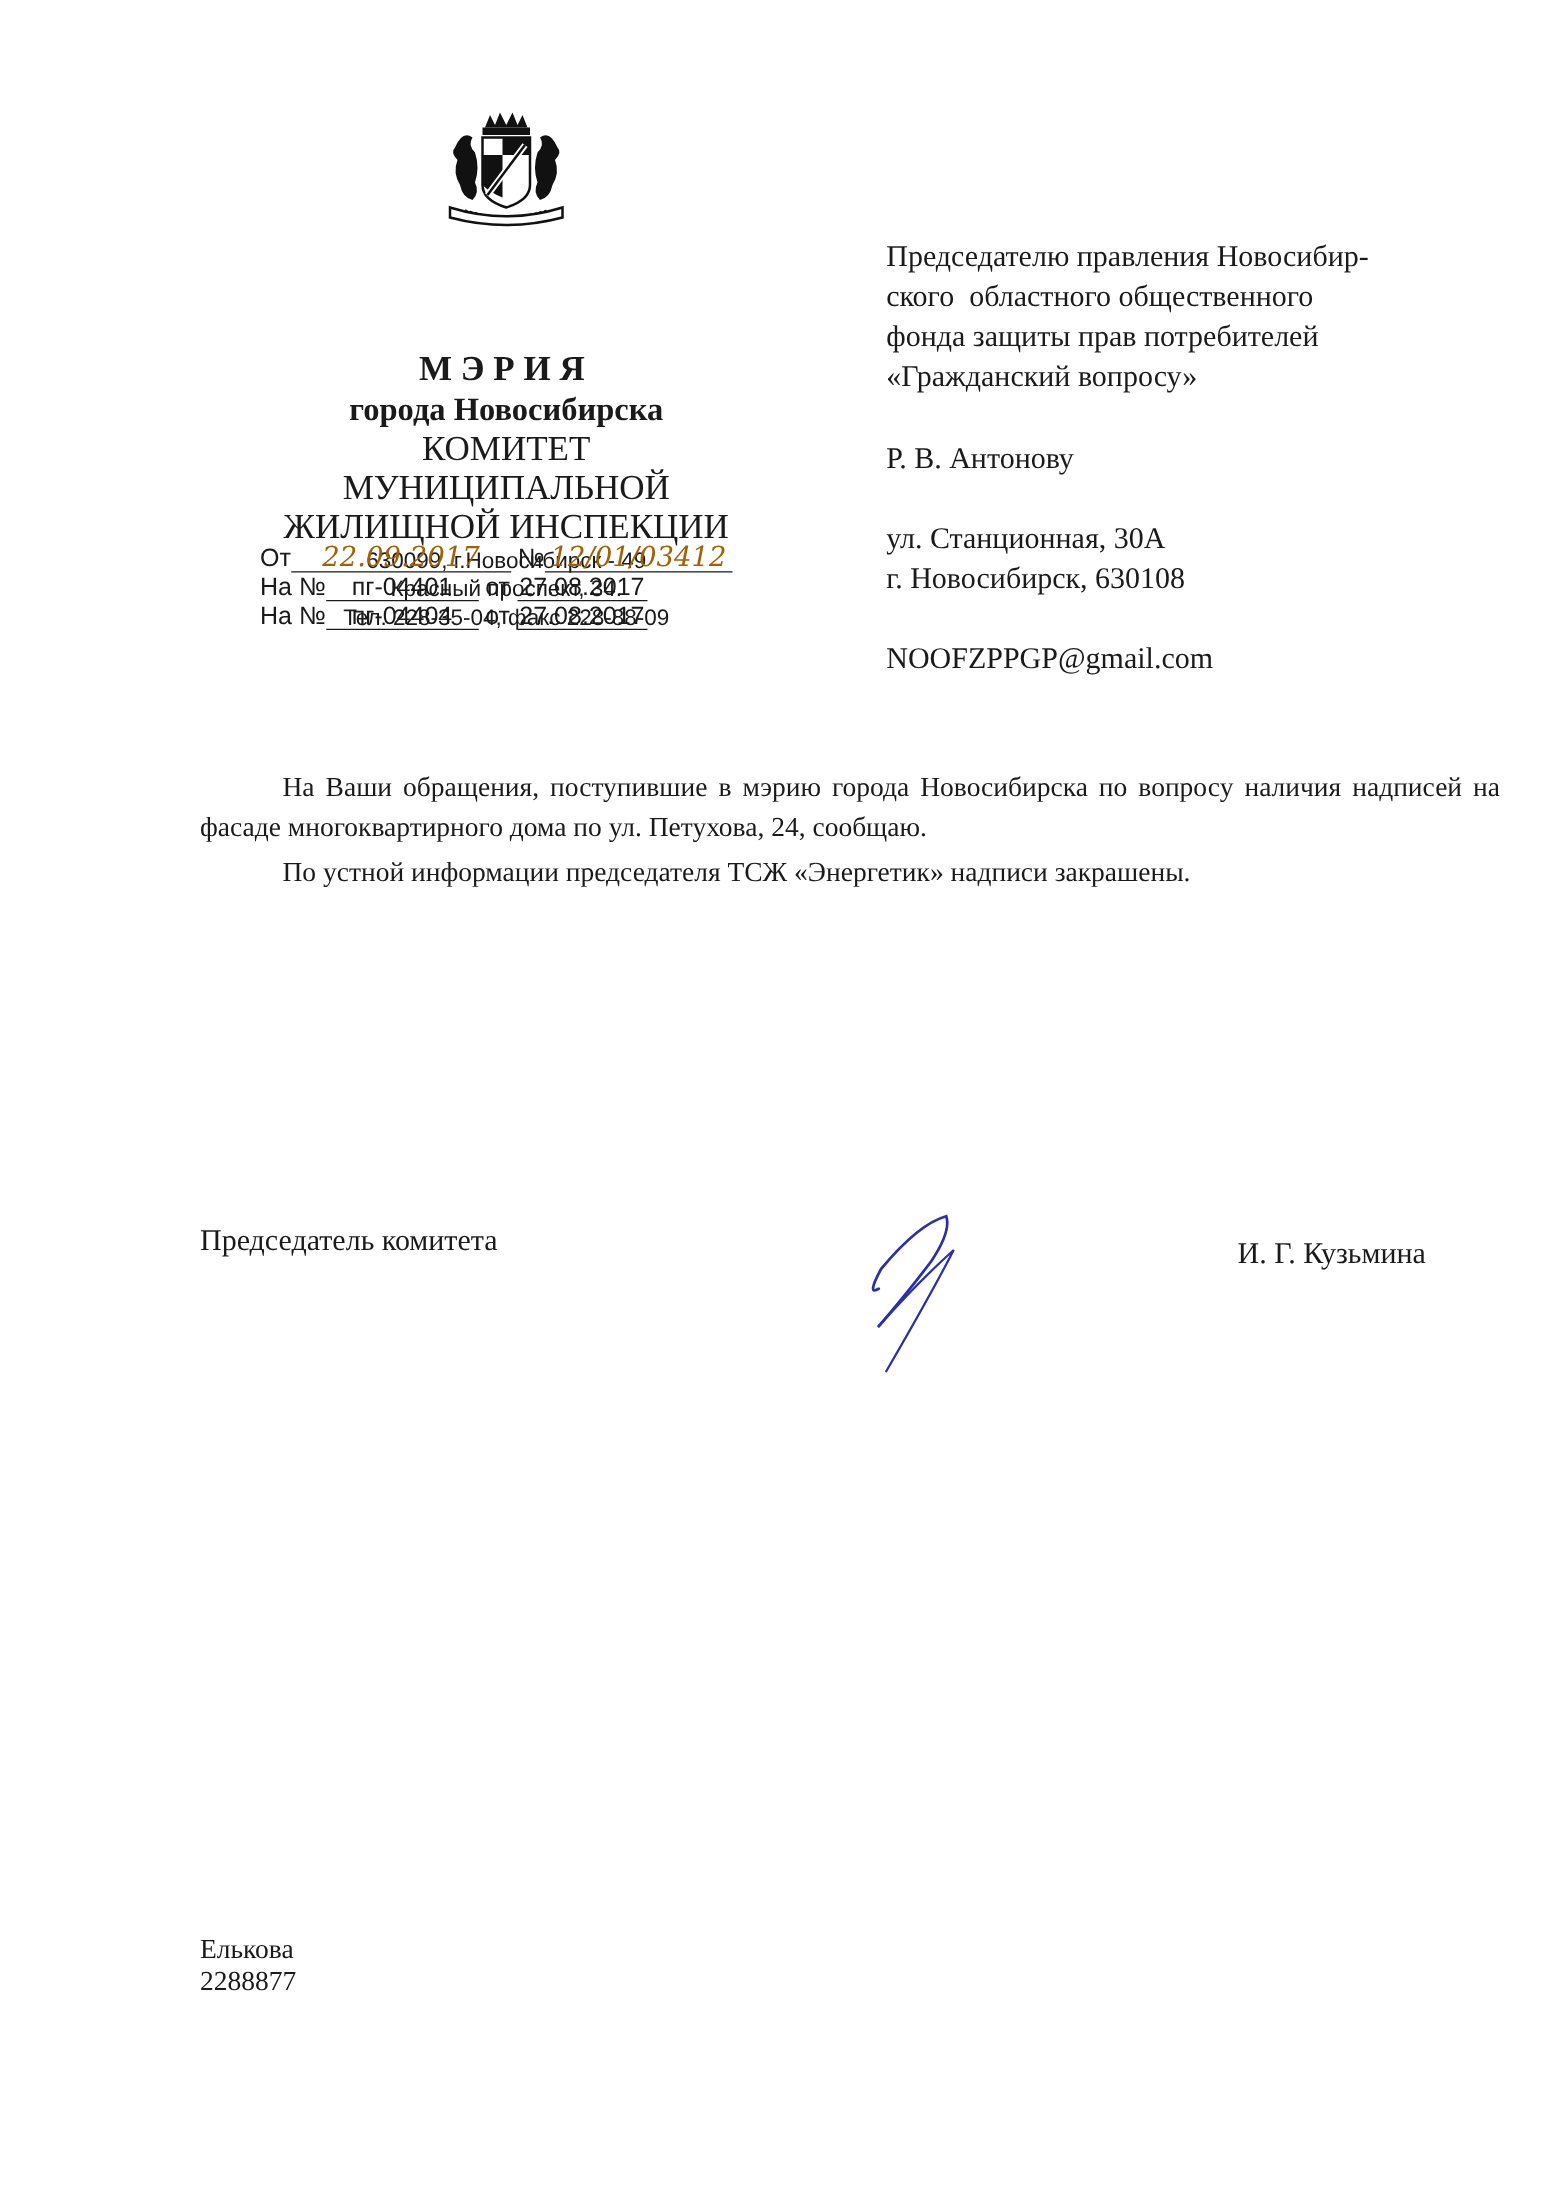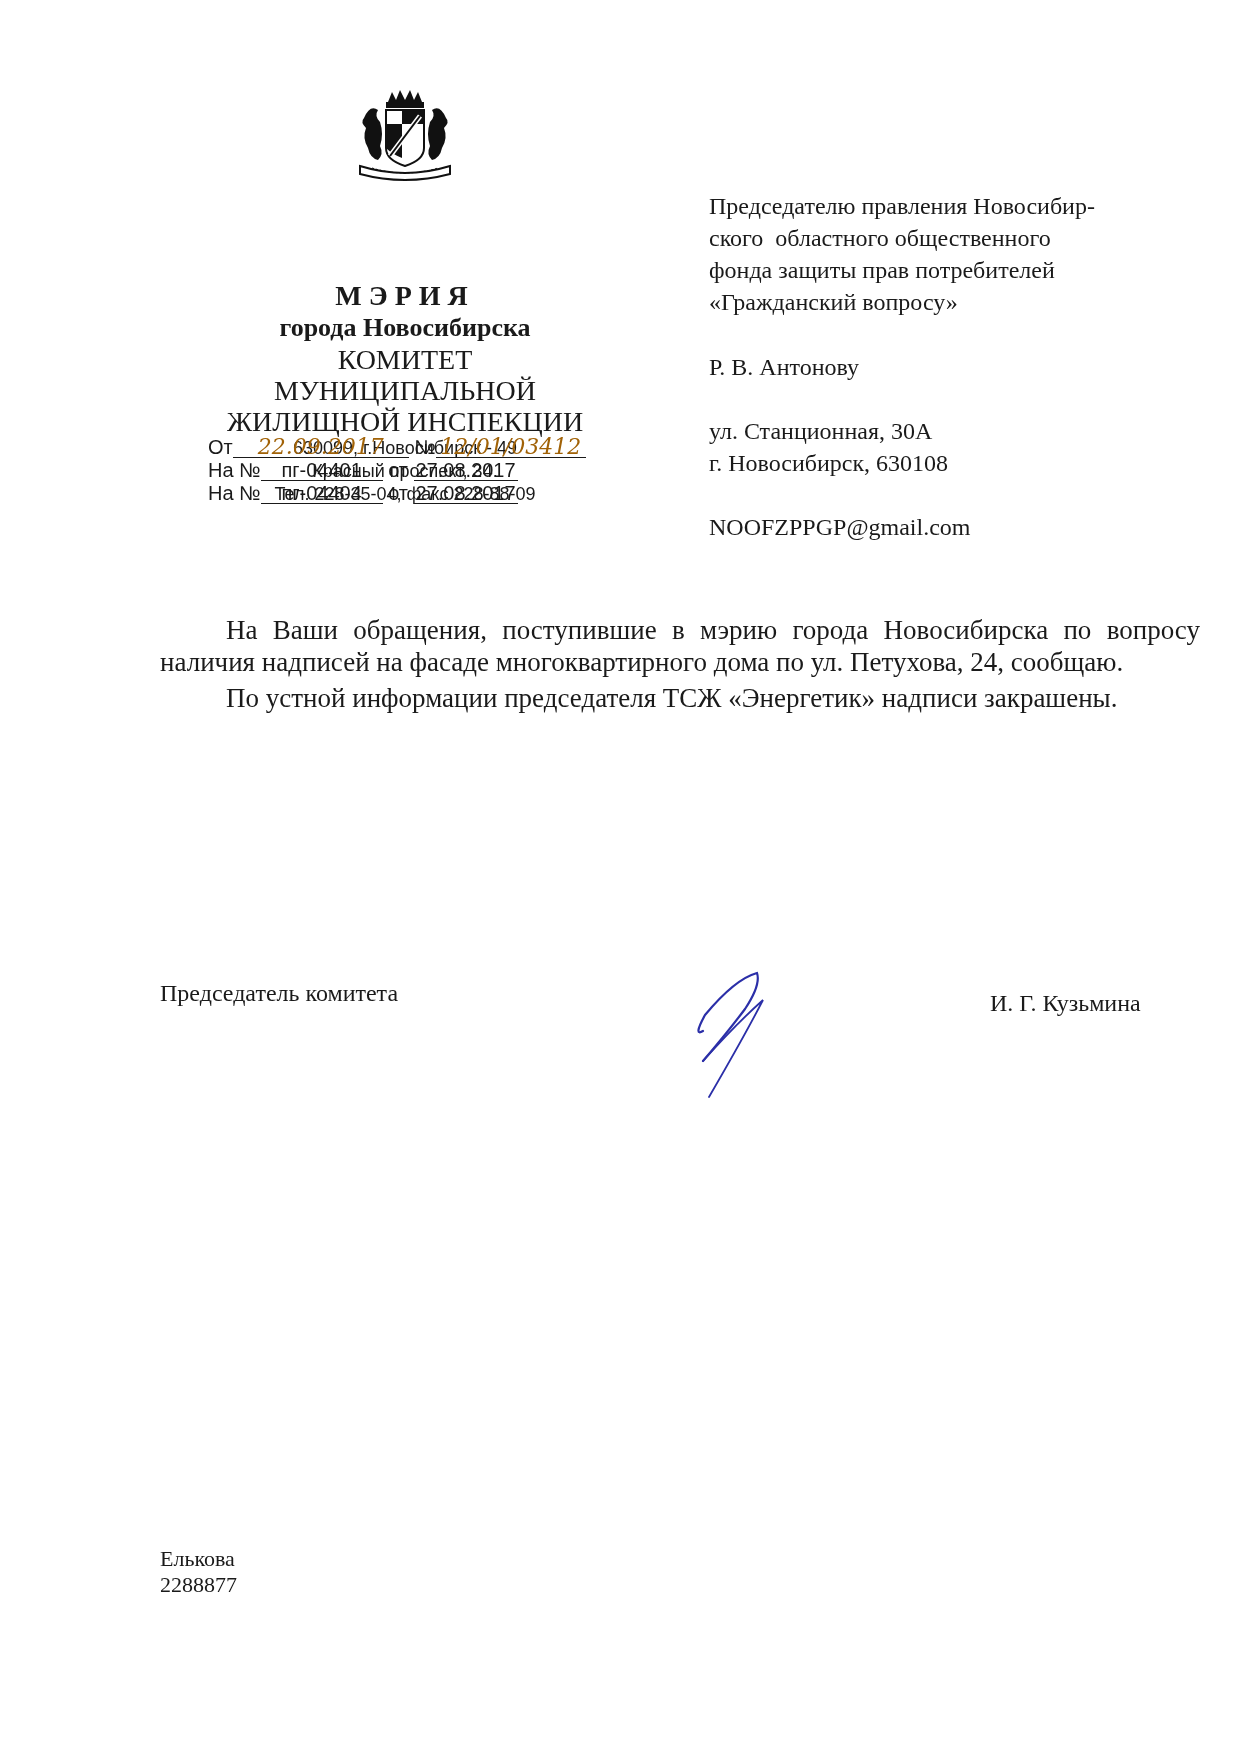--- a/index.html
+++ b/index.html
@@ -18,21 +18,21 @@
   .ul { display: inline-block; border-bottom: 1.5px solid #1a1a1a; text-align: center; line-height: 20px; }
   .hand { font-family: "DejaVu Serif", serif; font-style: italic; color: #a16207; font-size: 22px; }
 
   
   #addressee { position: absolute; left: 709px; top: 190px; width: 470px; font-family: "Liberation Serif", serif; font-size: 24px; line-height: 32px; }
   #addressee .gap { height: 33px; }
   #addressee .gap2 { height: 32px; }
   .email { color: #1a1a1a; }
 
   
-  #body { position: absolute; left: 160px; top: 614px; width: 1040px; font-family: "Liberation Serif", serif; font-size: 27px; line-height: 32px; text-align: justify; }
+  #body { position: absolute; left: 160px; top: 614px; width: 1040px; font-family: "Liberation Serif", serif; font-size: 22px; line-height: 32px; text-align: justify; }
   #body p { margin: 0 0 4px 0; text-indent: 66px; }
 
   
   #sig-title { position: absolute; left: 160px; top: 980px; font-family: "Liberation Serif", serif; font-size: 24px; }
   #sig-name { position: absolute; left: 990px; top: 990px; font-family: "Liberation Serif", serif; font-size: 24px; }
   #signature { position: absolute; left: 685px; top: 965px; width: 140px; height: 140px; }
 
   #executor { position: absolute; left: 160px; top: 1546px; font-family: "Liberation Serif", serif; font-size: 22px; line-height: 26px; }
 </style>
 </head>

